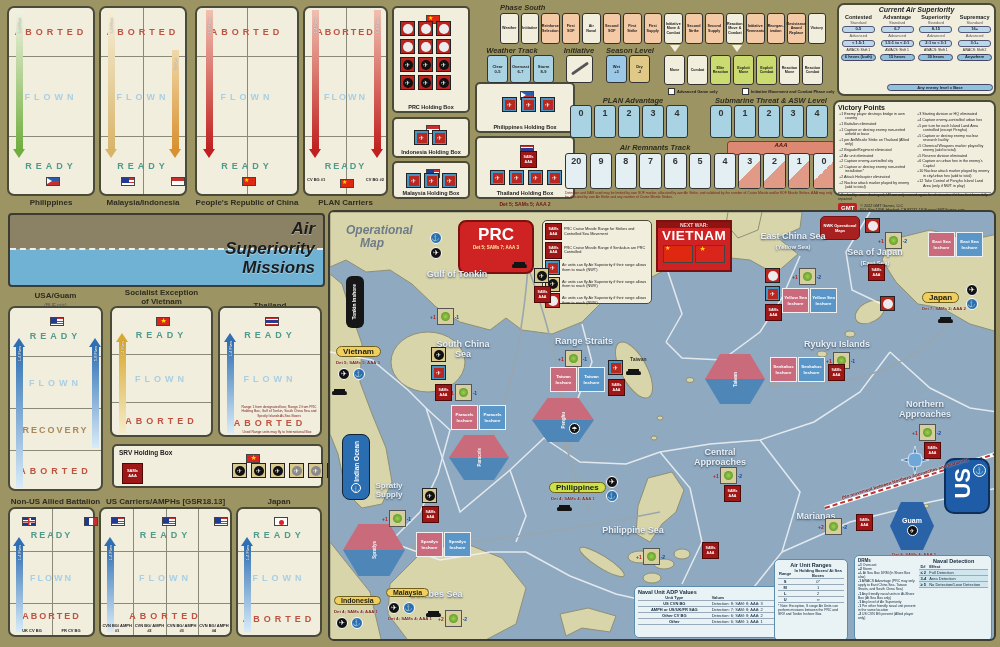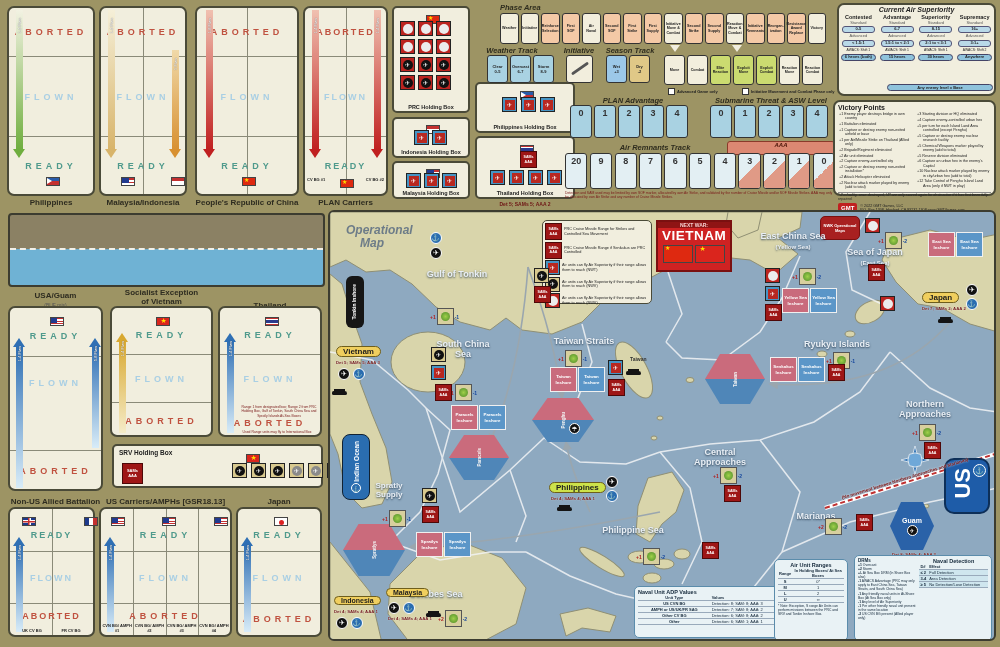--- a/index.html
+++ b/index.html
@@ -299,21 +299,21 @@
           <span class="i">✈</span>
         </span>
       <span class="u u-blue">
           <span class="i">✈</span>
         </span>
     </div>
     <div class="abs" style="left:0;right:0;bottom:1px;text-align:center;font-size:5.5px;font-weight:bold;">Thailand Holding Box</div>
   </div>
   <div class="abs" style="left:475px;top:201px;width:100px;text-align:center;font-size:5px;font-weight:bold;color:#6e1414;">Det 5; SAMs 5; AAA 2</div>
 
-  <div class="ttl" style="left:500px;top:3px;width:90px;text-align:left;">Phase Area</div>
+  <div class="ttl" style="left:500px;top:3px;width:90px;text-align:left;">Phase South</div>
   <div class="cellrow" style="left:500px;top:13px;">
 
   <div class="pcell ph-cream">
         <span>Weather</span>
       </div>
       <div class="pcell ph-cream">
         <span>Initiative</span>
       </div>
       <div class="pcell ph-peach">
         <span>Reinforce Selection</span>
@@ -376,21 +376,21 @@
         <span>Storm</span>
         <span>8-9</span>
       </div>
     </div>
 
   <div class="ttl" style="left:556px;top:46px;width:46px;">Initiative</div>
   <div class="abs" style="left:566px;top:55px;width:25px;height:26px;background:#f2eedd;border:1px solid #333;border-radius:3px;overflow:hidden;">
     <div style="position:absolute;left:3px;top:11px;width:20px;height:3px;background:#555;transform:rotate(-35deg);border-radius:2px;"></div>
   </div>
 
-  <div class="ttl" style="left:602px;top:46px;width:56px;">Season Track</div>
+  <div class="ttl" style="left:602px;top:46px;width:56px;">Season Level</div>
   <div class="cellrow" style="left:606px;top:55px;">
     <div class="wcell" style="background:#9cc8e8;">
         <span>Wet</span>
         <span>+3</span>
       </div>
     <div class="wcell" style="background:#e0c887;">
         <span>Dry</span>
         <span>-2</span>
       </div>
   </div>
@@ -561,27 +561,31 @@
       <span>
         <span>© 2022 GMT Games, LLC</span><br>
         <span>P.O. Box 1308, Hanford, CA 93232-1308</span>
         <span>www.GMTGames.com</span>
       </span>
     </div>
   </div>
 
   <div class="abs" style="left:8px;top:213px;width:317px;height:74px;border:2px solid #3c3c30;border-radius:4px;box-sizing:border-box;background:linear-gradient(#8b8164 0 49%,#6fb2d4 49%);">
     <div style="position:absolute;left:0;right:0;top:47%;border-top:2px dashed #f0f0e8;"></div>
+    <div style="position:absolute;right:8px;top:4px;text-align:right;font-weight:bold;font-style:italic;font-size:17px;line-height:1.15;color:#1c1c1c;text-shadow:0 1px 0 rgba(255,255,255,.35);">
+      <span>Air</span><br><span>Superiority</span><br><span>Missions</span>
+    </div>
   </div>
 
   <div class="boxlabel" style="left:8px;top:291px;width:95px;"><span>USA/Guam</span><br><span style="font-weight:normal;font-size:5px;color:#555;">(BUF mis)</span></div>
   <div class="cbox" style="left:8px;top:306px;width:95px;height:185px;">
     <span class="flag f-us abs" style="left:40px;top:4px;"></span>
     <div class="zone z-re" style="top:8px;height:40px;">READY</div>
     <div class="zone z-fl zl" style="top:48px;height:52px;">FLOWN</div>
+    <div class="zone z-rc zl" style="top:100px;height:42px;letter-spacing:2px;">RECOVERY</div>
     <div class="zone z-ab zl" style="top:142px;height:40px;">ABORTED</div>
     <div class="arr up a-blu" style="left:3px;top:30px;height:150px;">
         <div class="bar"></div>
         <div class="hd"></div>
         <span class="albl" style="color:#fff;">1-4 Flwn</span>
       </div>
     <div class="arr up a-blu" style="left:79px;top:30px;height:110px;">
         <div class="bar"></div>
         <div class="hd"></div>
         <span class="albl">5-8 Flwn</span>
@@ -772,20 +776,25 @@
       </g>
     </svg>
 
     <div class="abs" style="left:16px;top:12px;font-size:12px;font-weight:bold;font-style:italic;color:#6d7c88;line-height:1.1;">
       <span>Operational</span><br><span style="margin-left:14px;">Map</span>
     </div>
 
     <div class="abs" style="left:100px;top:20px;display:flex;flex-direction:column;gap:3px;">
       <span class="circ c-blu">⚓</span>
       <span class="circ c-blk">✈</span>
+    </div>
+    <div class="redbox" style="left:128px;top:8px;width:72px;height:50px;">
+      <div style="font-size:17px;font-weight:bold;margin-top:3px;">PRC</div>
+      <div style="font-size:4.5px;font-weight:bold;color:#ffe9a0;">Det 5; SAMs 7; AAA 3</div>
+      <span class="heli" style="right:4px;bottom:3px;left:auto;"></span>
     </div>
 
     <div class="legend" style="left:212px;top:8px;width:110px;height:84px;">
       <div class="legrow">
           <span class="sams">
             <span>SAMs</span>
             <span>AAA</span>
           </span>
           <span class="tx">PRC Cruise Missile Range for Strikes and Controlled Sea Movement</span>
         </div>
@@ -821,21 +830,21 @@
       <div style="color:#fff;font-size:13.5px;font-weight:bold;text-align:center;letter-spacing:.5px;">VIETNAM</div>
       <div style="display:flex;gap:2px;justify-content:center;margin-top:2px;">
         <span class="flag f-prc" style="width:30px;height:18px;"></span>
         <span class="flag f-vn" style="width:30px;height:18px;"></span>
       </div>
     </div>
     <div class="redbox" style="left:490px;top:4px;width:36px;height:20px;border-radius:5px;border-width:1px;background:#a82020;font-size:4px;font-weight:bold;display:flex;align-items:center;justify-content:center;padding:1px;">NWK Operational Maps</div>
 
     <div class="sea" style="left:96px;top:58px;width:62px;">Gulf of Tonkin</div>
     <div class="sea" style="left:102px;top:128px;width:62px;">South China Sea</div>
-    <div class="sea" style="left:214px;top:125px;width:80px;">Taiwan Straits</div>
+    <div class="sea" style="left:214px;top:125px;width:80px;">Range Straits</div>
     <div class="sea" style="left:430px;top:20px;width:66px;"><span>East China Sea</span><br><span class="sub">(Yellow Sea)</span></div>
     <div class="sea" style="left:512px;top:36px;width:66px;"><span>Sea of Japan</span><br><span class="sub">(East Sea)</span></div>
     <div class="sea" style="left:462px;top:128px;width:90px;">Ryukyu Islands</div>
     <div class="sea" style="left:560px;top:188px;width:70px;">Northern Approaches</div>
     <div class="sea" style="left:355px;top:236px;width:70px;">Central Approaches</div>
     <div class="sea" style="left:272px;top:314px;width:62px;">Philippine Sea</div>
     <div class="sea" style="left:78px;top:378px;width:56px;">Celebes Sea</div>
     <div class="sea" style="left:32px;top:270px;width:54px;font-size:8px;">Spratly Supply</div>
     <div class="sea" style="left:458px;top:300px;width:56px;">Marianas</div>
     <div class="abs" style="left:300px;top:144px;font-size:5px;font-weight:bold;color:#333;">Taiwan</div>

